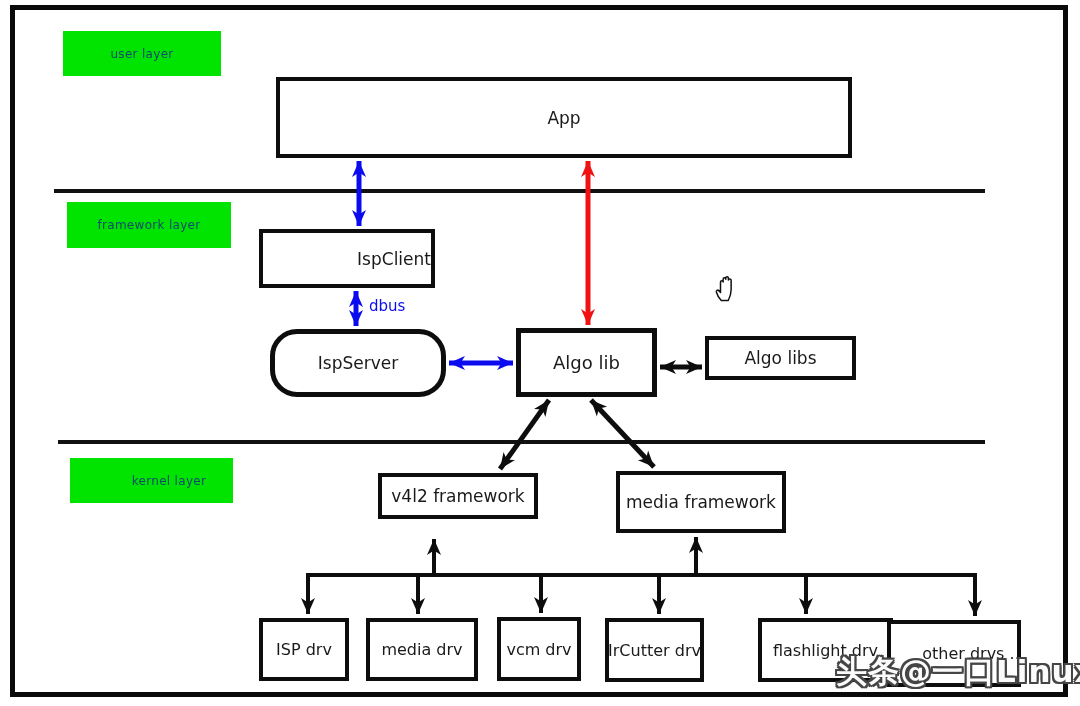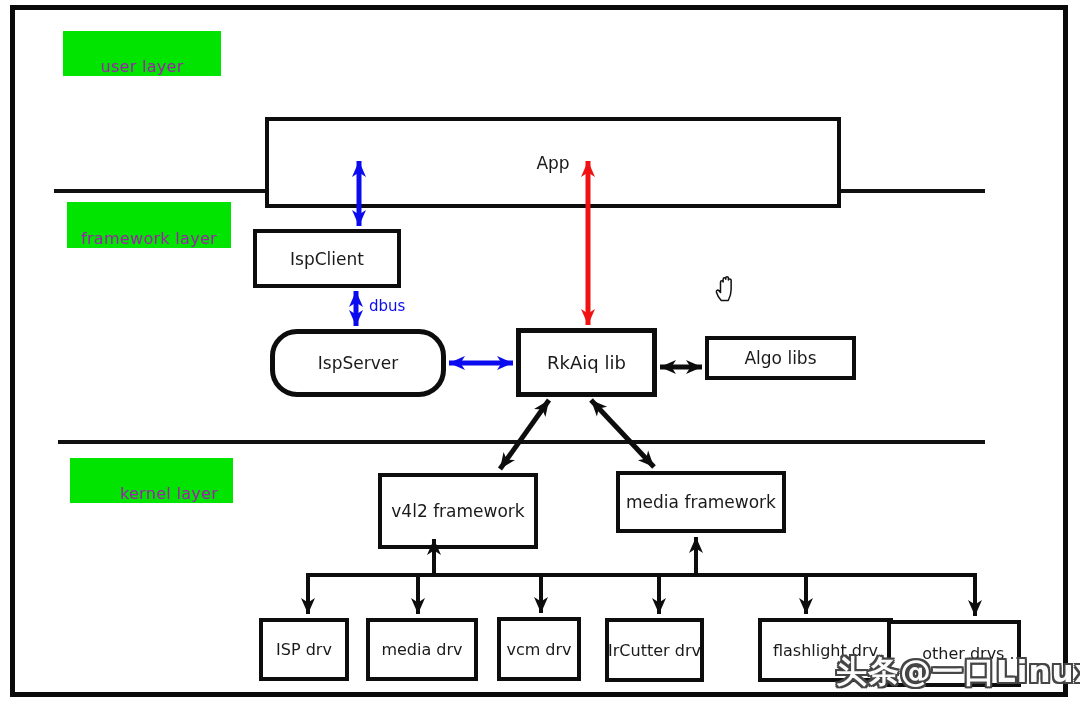--- a/index.html
+++ b/index.html
@@ -10,39 +10,39 @@
   }
   .frame{
     position:absolute;left:10px;top:5px;width:1058px;height:692px;
     border:5px solid #0a0a0a;box-sizing:border-box;
   }
   .sep{position:absolute;height:4px;background:#111;}
   #sep1{left:54px;top:189px;width:931px;}
   #sep2{left:58px;top:440px;width:927px;}
 
   .green-label{
-    position:absolute;background:#00e400;color:#a21caf;
-    display:flex;align-items:flex-end;justify-content:center;
-    font-size:16px;letter-spacing:.3px;
+    position:absolute;background:#00e400;color:#0c4a6e;
+    display:flex;align-items:center;justify-content:center;
+    font-size:12px;letter-spacing:.3px;
   }
   #lbl-user{left:63px;top:31px;width:158px;height:45px;}
   #lbl-framework{left:67px;top:202px;width:164px;height:46px;}
   #lbl-kernel{left:70px;top:458px;width:128px;height:45px;padding-left:35px;}
 
   .node{
     position:absolute;background:#fff;border:4px solid #0d0d0d;box-sizing:border-box;
     display:flex;align-items:center;justify-content:center;
     font-size:17px;color:#1a1a1a;white-space:nowrap;
   }
-  #node-app{left:265px;top:77px;width:576px;height:91px;margin-top:40px;}
-  #node-ispclient{left:253px;top:229px;width:148px;height:59px;}
+  #node-app{left:276px;top:77px;width:576px;height:81px;}
+  #node-ispclient{left:259px;top:229px;width:176px;height:59px;justify-content:flex-end;}
   #node-ispserver{left:270px;top:329px;width:176px;height:68px;border-width:5px;border-radius:27px;}
   #node-rkaiq{left:516px;top:328px;width:141px;height:69px;border-width:5px;font-size:18px;}
   #node-algolibs{left:705px;top:336px;width:151px;height:44px;align-items:center;}
-  #node-v4l2{left:378px;top:473px;width:160px;height:76px;justify-content:center;}
+  #node-v4l2{left:378px;top:473px;width:160px;height:46px;justify-content:center;}
   #node-media{left:616px;top:471px;width:170px;height:62px;}
   #node-ispdrv{left:259px;top:618px;width:90px;height:63px;font-size:16px;}
   #node-sensordrv{left:366px;top:618px;width:112px;height:63px;font-size:16px;}
   #node-vcmdrv{left:497px;top:617px;width:84px;height:64px;font-size:16px;}
   #node-ircutterdrv{left:605px;top:618px;width:99px;height:64px;font-size:16px;text-align:right;}
   #node-flashlightdrv{left:741px;top:618px;width:135px;height:64px;font-size:16px;margin-left:17px;}
   #node-otherdrvs{left:887px;top:620px;width:134px;height:67px;font-size:16px;padding-left:39px;}
 
   #arrows{position:absolute;left:0;top:0;width:1080px;height:706px;pointer-events:none;}
 
@@ -82,21 +82,21 @@
   <div class="node" id="node-app">
     <span>App</span>
   </div>
   <div class="node" id="node-ispclient">
     <span>IspClient</span>
   </div>
   <div class="node" id="node-ispserver">
     <span>IspServer</span>
   </div>
   <div class="node" id="node-rkaiq">
-    <span>RkAiq lib</span>
+    <span>Algo lib</span>
   </div>
   <div class="node" id="node-algolibs">
     <span>Algo libs</span>
   </div>
   <div class="node" id="node-v4l2">
     <span>v4l2 framework</span>
   </div>
   <div class="node" id="node-media">
     <span>media framework</span>
   </div>

